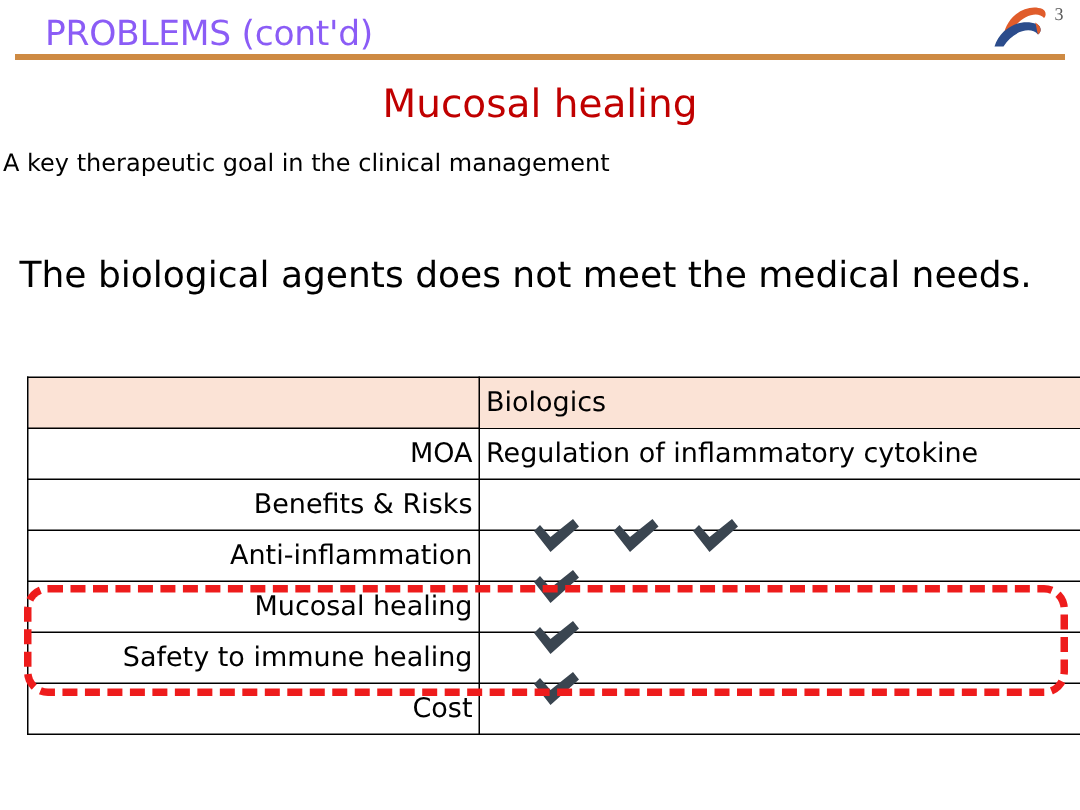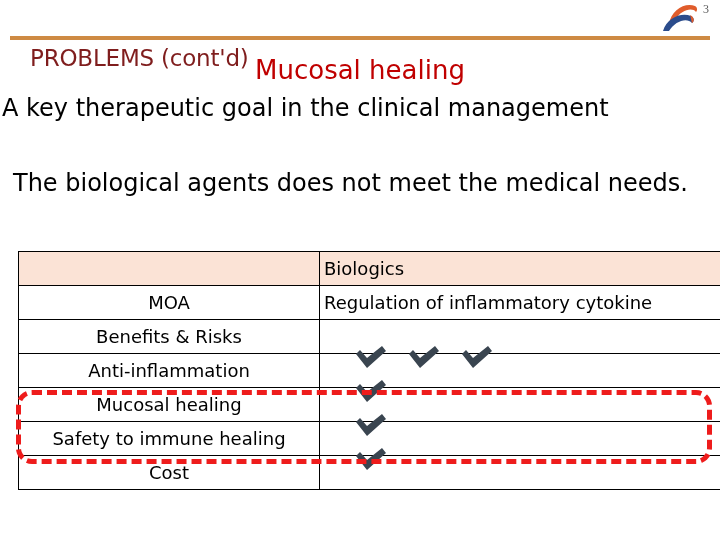--- a/index.html
+++ b/index.html
@@ -16,24 +16,23 @@
     color: #000000;
   }
 
   
   #slide-title {
     position: absolute;
     left: 30px;
     top: 10px;
     font-size: 23px;
     line-height: 26px;
-    color: #7f1d1d;
+    color: #8b5cf6;
     white-space: nowrap;
     letter-spacing: -0.2px;
-    margin-top: 35px;
   }
 
   #title-rule {
     position: absolute;
     left: 10px;
     top: 36px;
     width: 700px;
     height: 4px;
     background: #CE8A43;
   }
@@ -67,21 +66,21 @@
     color: #C00000;
     white-space: nowrap;
   }
 
   
   #lead-line {
     position: absolute;
     left: 2px;
     top: 94px;
     width: 716px;
-    font-size: 24px;
+    font-size: 16px;
     line-height: 29px;
     white-space: nowrap;
   }
 
   #body-para {
     position: absolute;
     left: 13px;
     top: 168px;
     width: 700px;
     font-size: 24px;
@@ -107,22 +106,22 @@
     overflow: visible;
     white-space: nowrap;
   }
   .col-label { width: 292px; }
   .col-value { width: 402px; }
 
   tr.header-row td {
     background: #FBE3D6;
     height: 33px;
   }
-  td.label-left  { text-align: center;  padding-left: 6px; }
-  td.label-right { text-align: center; padding-right: 6px; }
+  td.label-left  { text-align: right;  padding-left: 6px; }
+  td.label-right { text-align: right; padding-right: 6px; }
 
   
   .check-cell {
     position: relative;
   }
   .check-strip {
     position: absolute;
     left: 34px;
     top: -9px;
     display: flex;

